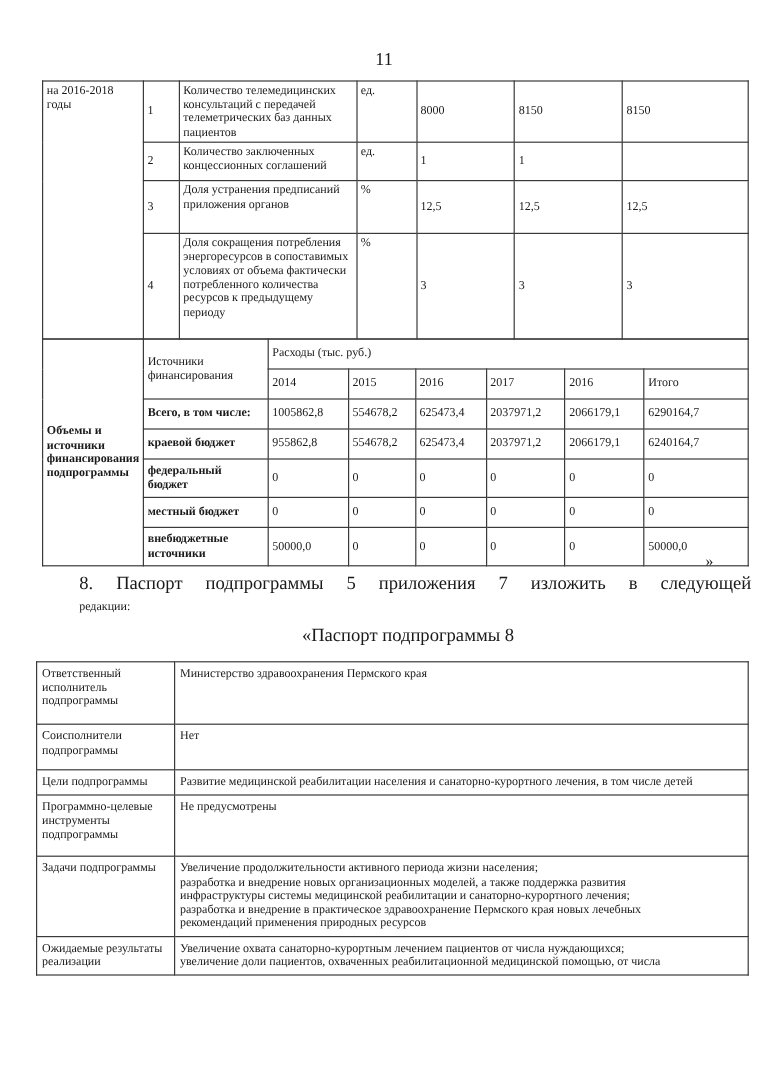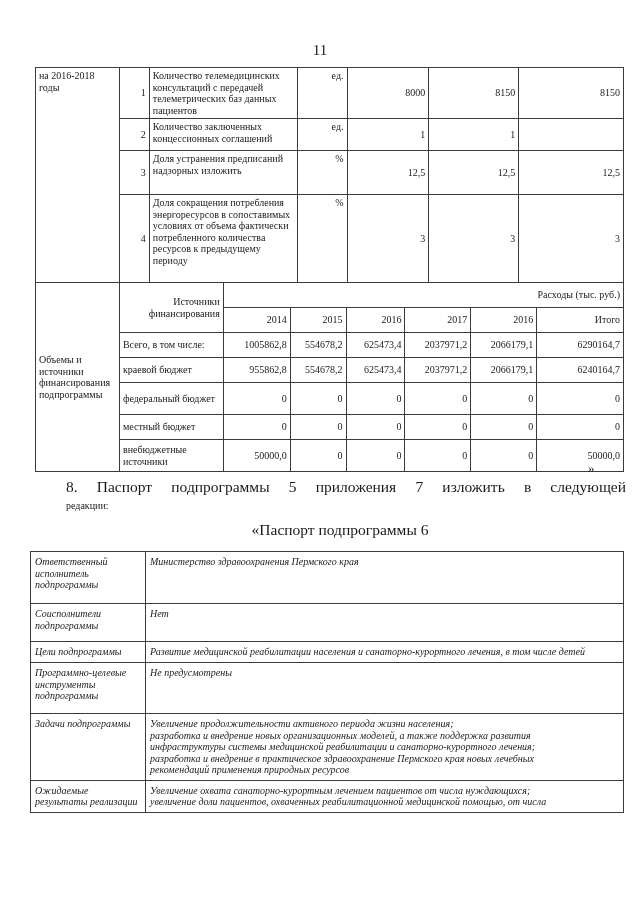--- a/index.html
+++ b/index.html
@@ -3,34 +3,34 @@
 <meta charset="utf-8">
 <style>
   html, body { margin: 0; padding: 0; background: #ffffff; }
   body {
     width: 640px; height: 905px; position: relative; overflow: hidden;
     font-family: "Liberation Serif", "DejaVu Serif", serif; color: #1a1a1a;
   }
   .page-num { position: absolute; top: 42px; left: 0; width: 640px; text-align: center; font-size: 15px; }
   table { border-collapse: collapse; position: absolute; }
   td { border: 1px solid #3a3a3a; vertical-align: top; font-size: 10px; line-height: 11.5px; padding: 2px 3px; }
-  .c { text-align: right; vertical-align: middle; }
-  .vc { vertical-align: middle; }
+  .c { text-align: left; vertical-align: middle; }
+  .vc { vertical-align: middle; font-weight: bold; }
 
   
   #t1 { left: 35px; top: 67px; width: 589px; }
   
   #t2 { left: 35px; top: 282px; width: 589px; }
   .fin td { height: 20px; }
   .quote-end { position: absolute; left: 588px; top: 460px; font-size: 13px; }
   .para2 { position: absolute; left: 66px; top: 478px; width: 560px; font-size: 15.5px; text-align: justify; text-align-last: justify; }
   .para-cont { position: absolute; left: 66px; top: 500px; font-size: 10px; }
   .subtitle { position: absolute; top: 521px; left: 0; width: 640px; text-align: center; font-size: 15.5px; padding-left: 40px; box-sizing: border-box; }
   
-  #t3 { left: 30px; top: 551px; width: 594px; font-style: italic; }
+  #t3 { left: 30px; top: 551px; width: 594px; }
   #t3 td { font-size: 10px; line-height: 11.5px; padding: 4px 4px; }
   #t3 td.lbl { width: 106px; }
 </style>
 </head>
 <body>
 
 <div class="page-num">11</div>
 
 <table id="t1">
   <colgroup>
@@ -55,21 +55,21 @@
   <tr style="height:32px">
     <td class="c">2</td>
     <td>Количество заключенных концессионных соглашений</td>
     <td class="c" style="vertical-align:top">ед.</td>
     <td class="c">1</td>
     <td class="c">1</td>
     <td class="c"></td>
   </tr>
   <tr style="height:44px">
     <td class="c">3</td>
-    <td>Доля устранения предписаний надзорных изложить</td>
+    <td>Доля устранения предписаний приложения органов</td>
     <td class="c" style="vertical-align:top">%</td>
     <td class="c">12,5</td>
     <td class="c">12,5</td>
     <td class="c">12,5</td>
   </tr>
   <tr style="height:88px">
     <td class="c">4</td>
     <td>Доля сокращения потребления энергоресурсов в сопоставимых условиях от объема фактически потребленного количества ресурсов к предыдущему периоду</td>
     <td class="c" style="vertical-align:top">%</td>
     <td class="c">3</td>
@@ -150,21 +150,21 @@
     <td class="c">50000,0</td>
   </tr>
 </tbody>
   </table>
 
 <div class="quote-end">»</div>
 
 <div class="para2">8. Паспорт подпрограммы 5 приложения 7 изложить в следующей</div>
 <div class="para-cont">редакции:</div>
 
-<div class="subtitle">«Паспорт подпрограммы 6</div>
+<div class="subtitle">«Паспорт подпрограммы 8</div>
 
 <table id="t3">
   <colgroup>
       <col style="width:114px">
       <col>
     </colgroup>
   <tbody>
       <tr style="height:52px">
     <td class="lbl">Ответственный исполнитель подпрограммы</td>
     <td>Министерство здравоохранения Пермского края</td>

